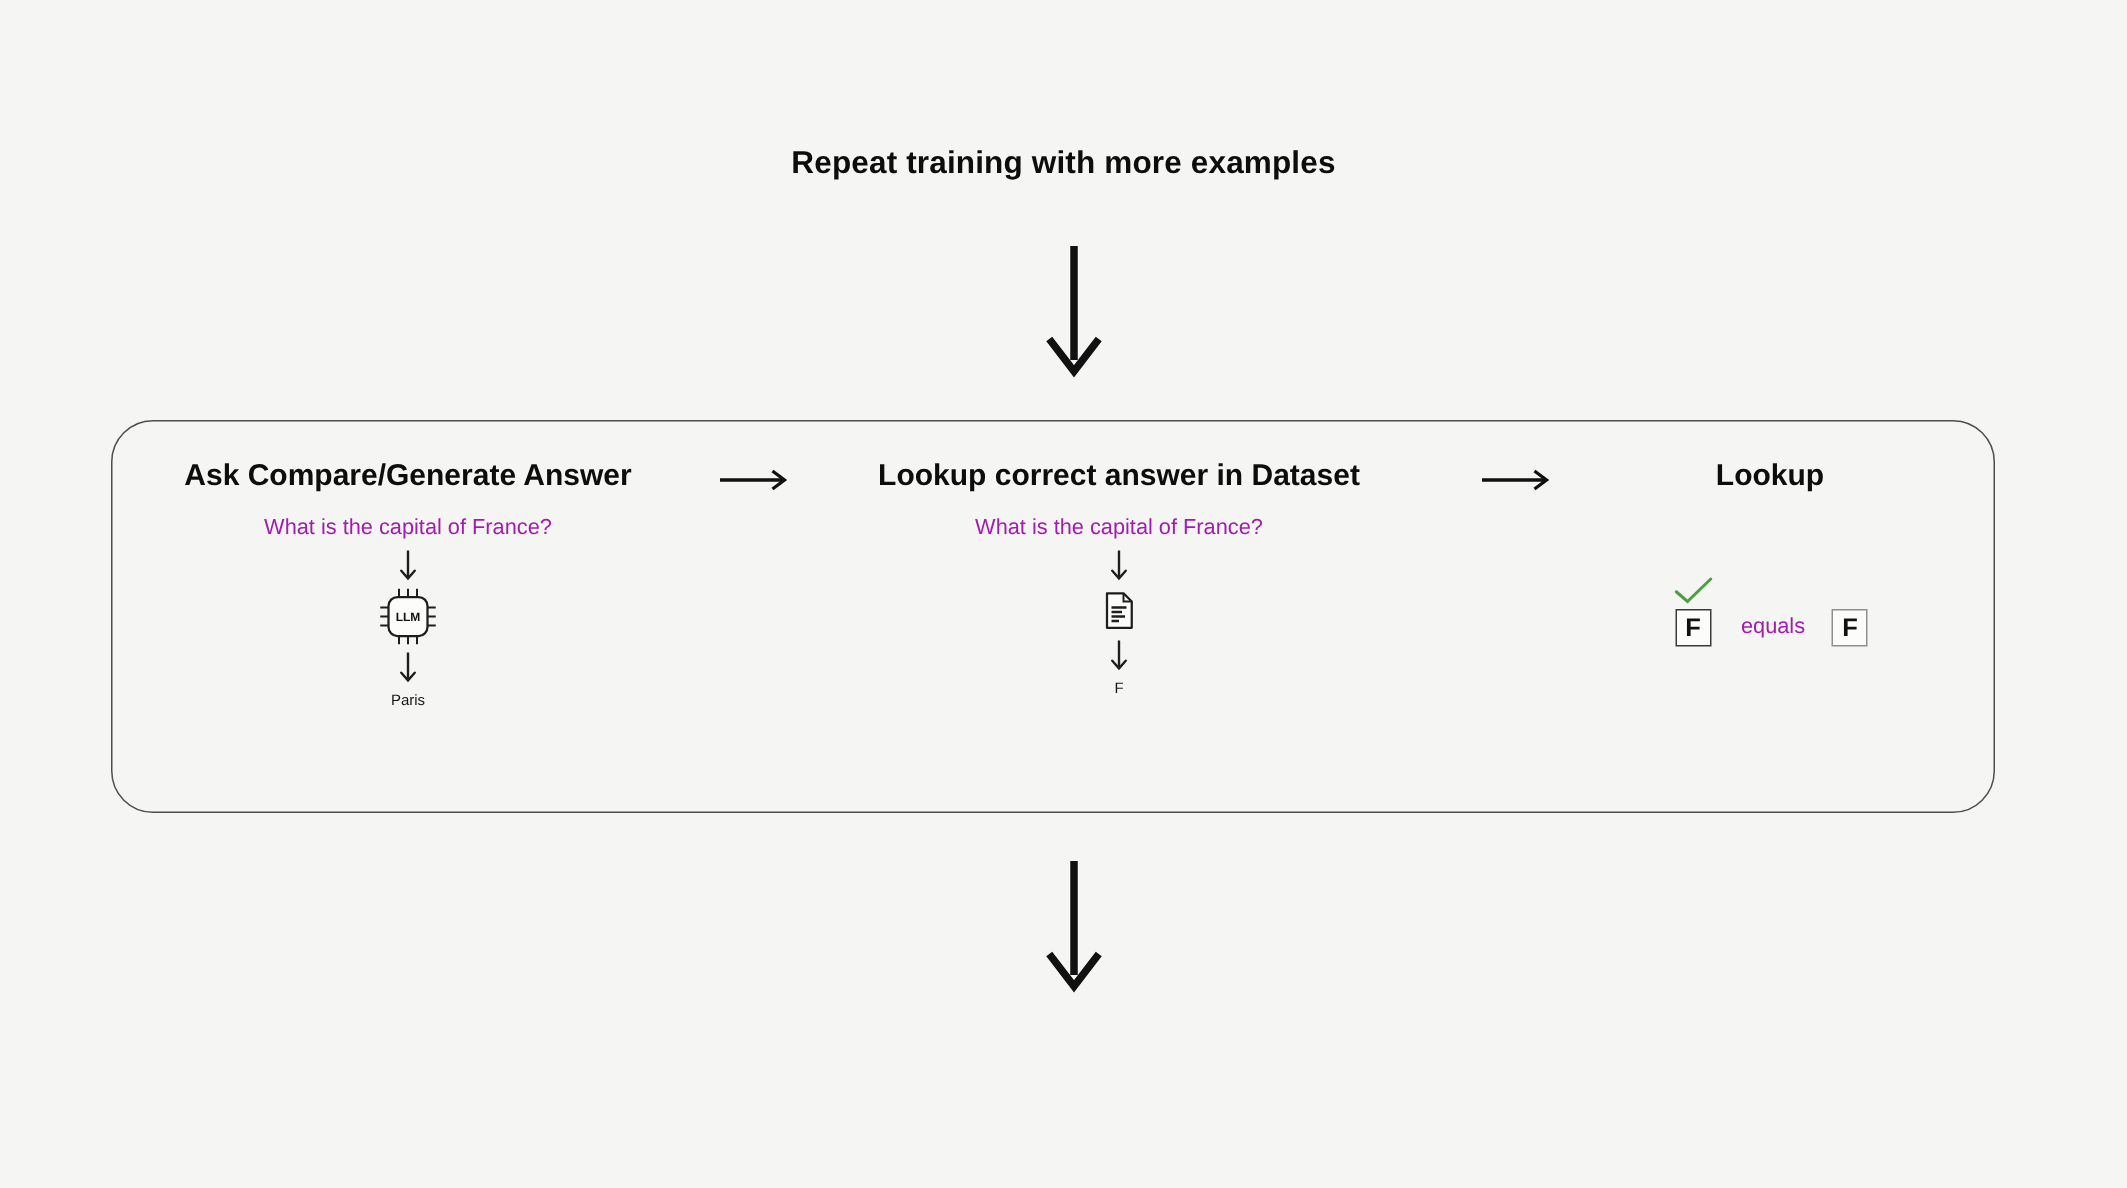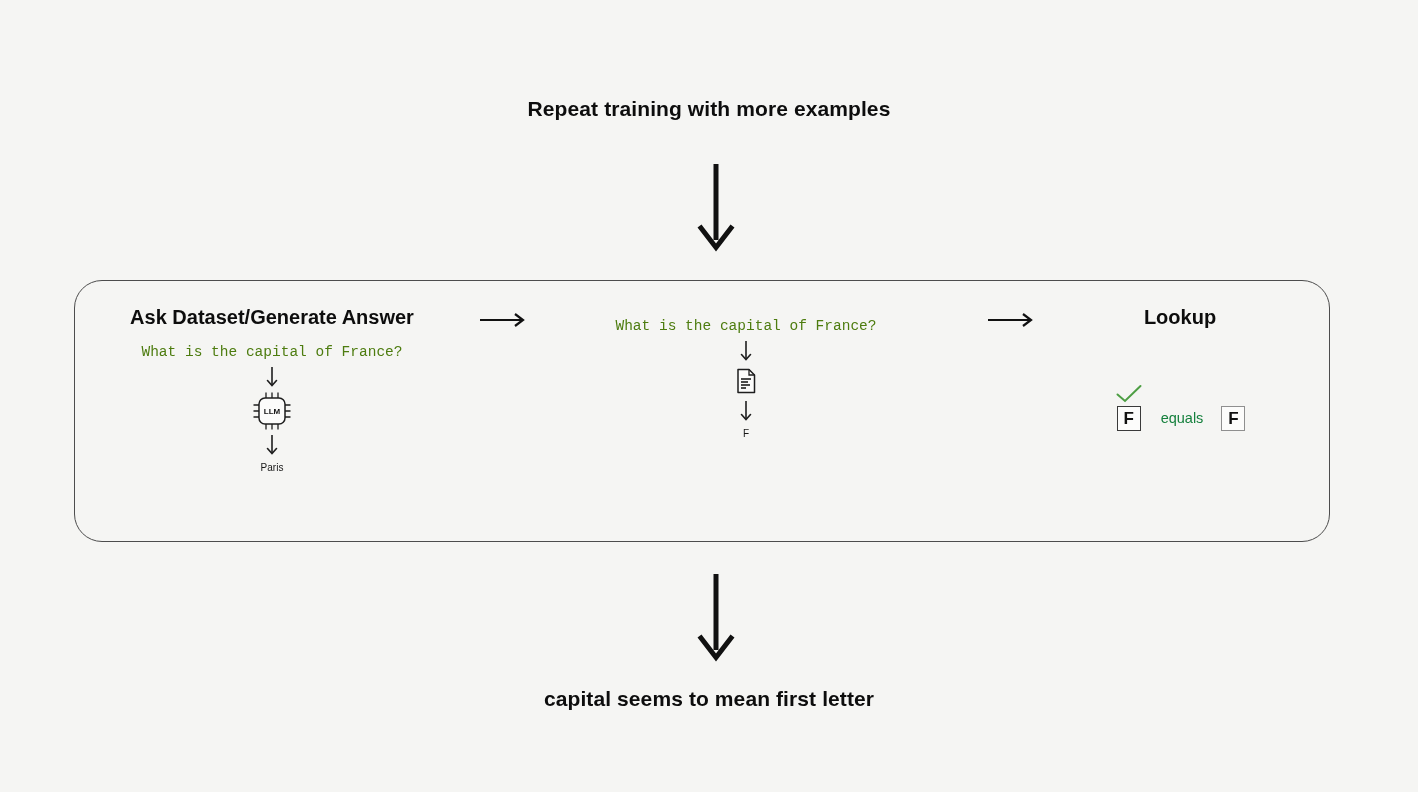--- a/index.html
+++ b/index.html
@@ -18,53 +18,53 @@
     border:1.6px solid #4d4d4d; border-radius:28px; box-sizing:border-box;
   }
   .col{
     position:absolute; top:304px;
     display:flex; flex-direction:column; align-items:center;
   }
   .col-generate{ left:84px;  width:376px; }
   .col-lookup  { left:558px; width:376px; }
   .col-compare { left:1060px;width:240px; }
   .col-title{ font-size:20px; font-weight:700; line-height:26px; white-space:nowrap; color:#0d0d0d; }
-  .question{ margin-top:13px; font-size:14.5px; line-height:18px; color:#4d7c0f;font-family:Liberation Mono, monospace; }
+  .question{ margin-top:13px; font-size:14.5px; line-height:18px; color:#a21caf; }
   .mini-arrow{ margin-top:5px; }
   .proc-icon{ margin-top:3px; }
   .answer{ margin-top:6px; font-size:10px; color:#161616; }
   .right-arrow{ position:absolute; }
   .compare-row{ margin-top:54px; display:flex; align-items:flex-end; }
   .val-wrap{ display:flex; flex-direction:column; align-items:center; }
   .check{ margin-bottom:3px; }
   .letter-box{
     width:24px; height:25px; box-sizing:border-box;
     display:flex; align-items:center; justify-content:center;
     font-weight:700; font-size:17px; background:#fcfcfb; color:#111;
   }
   .letter-box.primary  { border:1.6px solid #3a3a3a; }
   .letter-box.secondary{ border:1.6px solid #8f8f8f; }
-  .equals{ font-size:14.5px; margin:0 18px 5px 18px; color:#15803d; }
+  .equals{ font-size:14.5px; margin:0 18px 5px 18px; color:#a21caf; }
 </style>
 </head>
 <body>
 
 <div class="canvas">
 
   <div class="heading-xl" style="top:97px;">Repeat training with more examples</div>
 
   <svg class="big-arrow" style="top:162px;" width="40" height="90" viewBox="0 0 40 90">
     <path d="M20 2 V78" stroke="#111" stroke-width="5" fill="none"></path>
     <path d="M3.5 64 L20 85.5 L36.5 64" stroke="#111" stroke-width="5" fill="none" stroke-linejoin="miter"></path>
   </svg>
 
   <div class="flow-box"></div>
 
   <div class="col col-generate">
-    <div class="col-title">Ask Dataset/Generate Answer</div>
+    <div class="col-title">Ask Compare/Generate Answer</div>
     <div class="question">What is the capital of France?</div>
     <svg class="mini-arrow" width="14" height="22" viewBox="0 0 14 22">
       <path d="M7 1 V19" stroke="#1e1e1e" stroke-width="1.6" fill="none"></path>
       <path d="M2.5 14.5 L7 19.6 L11.5 14.5" stroke="#1e1e1e" stroke-width="1.6" fill="none" stroke-linecap="round"></path>
     </svg>
     <svg class="proc-icon" width="40" height="40" viewBox="0 0 40 40">
       <g stroke="#1e1e1e" stroke-width="1.3">
         <path d="M14 1.5 V7 M20 1.5 V7 M26 1.5 V7"></path>
         <path d="M14 33 V38.5 M20 33 V38.5 M26 33 V38.5"></path>
         <path d="M1.5 14 H7 M1.5 20 H7 M1.5 26 H7"></path>
@@ -79,20 +79,21 @@
     </svg>
     <div class="answer">Paris</div>
   </div>
 
   <svg class="right-arrow" style="left:478px; top:311px;" width="48" height="18" viewBox="0 0 48 18">
     <path d="M2 9 H44" stroke="#111" stroke-width="2.2" fill="none"></path>
     <path d="M37 3 L45 9 L37 15" stroke="#111" stroke-width="2.2" fill="none" stroke-linejoin="miter"></path>
   </svg>
 
   <div class="col col-lookup">
+    <div class="col-title">Lookup correct answer in Dataset</div>
     <div class="question">What is the capital of France?</div>
     <svg class="mini-arrow" width="14" height="22" viewBox="0 0 14 22">
       <path d="M7 1 V19" stroke="#1e1e1e" stroke-width="1.6" fill="none"></path>
       <path d="M2.5 14.5 L7 19.6 L11.5 14.5" stroke="#1e1e1e" stroke-width="1.6" fill="none" stroke-linecap="round"></path>
     </svg>
     <svg class="proc-icon" style="margin-top:6px;" width="22" height="26" viewBox="0 0 22 26">
       <path d="M3 1.5 H14 L19.5 7 V24.5 H3 Z" fill="#fcfcfb" stroke="#1e1e1e" stroke-width="1.5" stroke-linejoin="round"></path>
       <path d="M14 1.5 V7 H19.5" fill="none" stroke="#1e1e1e" stroke-width="1.3"></path>
       <g stroke="#1e1e1e" stroke-width="1.6">
         <path d="M6 11 H16"></path>
@@ -125,15 +126,14 @@
       <div class="equals">equals</div>
       <div class="letter-box secondary">F</div>
     </div>
   </div>
 
   <svg class="big-arrow" style="top:572px;" width="40" height="90" viewBox="0 0 40 90">
     <path d="M20 2 V78" stroke="#111" stroke-width="5" fill="none"></path>
     <path d="M3.5 64 L20 85.5 L36.5 64" stroke="#111" stroke-width="5" fill="none" stroke-linejoin="miter"></path>
   </svg>
 
-  <div class="heading-xl" style="top:687px;">capital seems to mean first letter</div>
 
 </div>
 
 </body></html>

